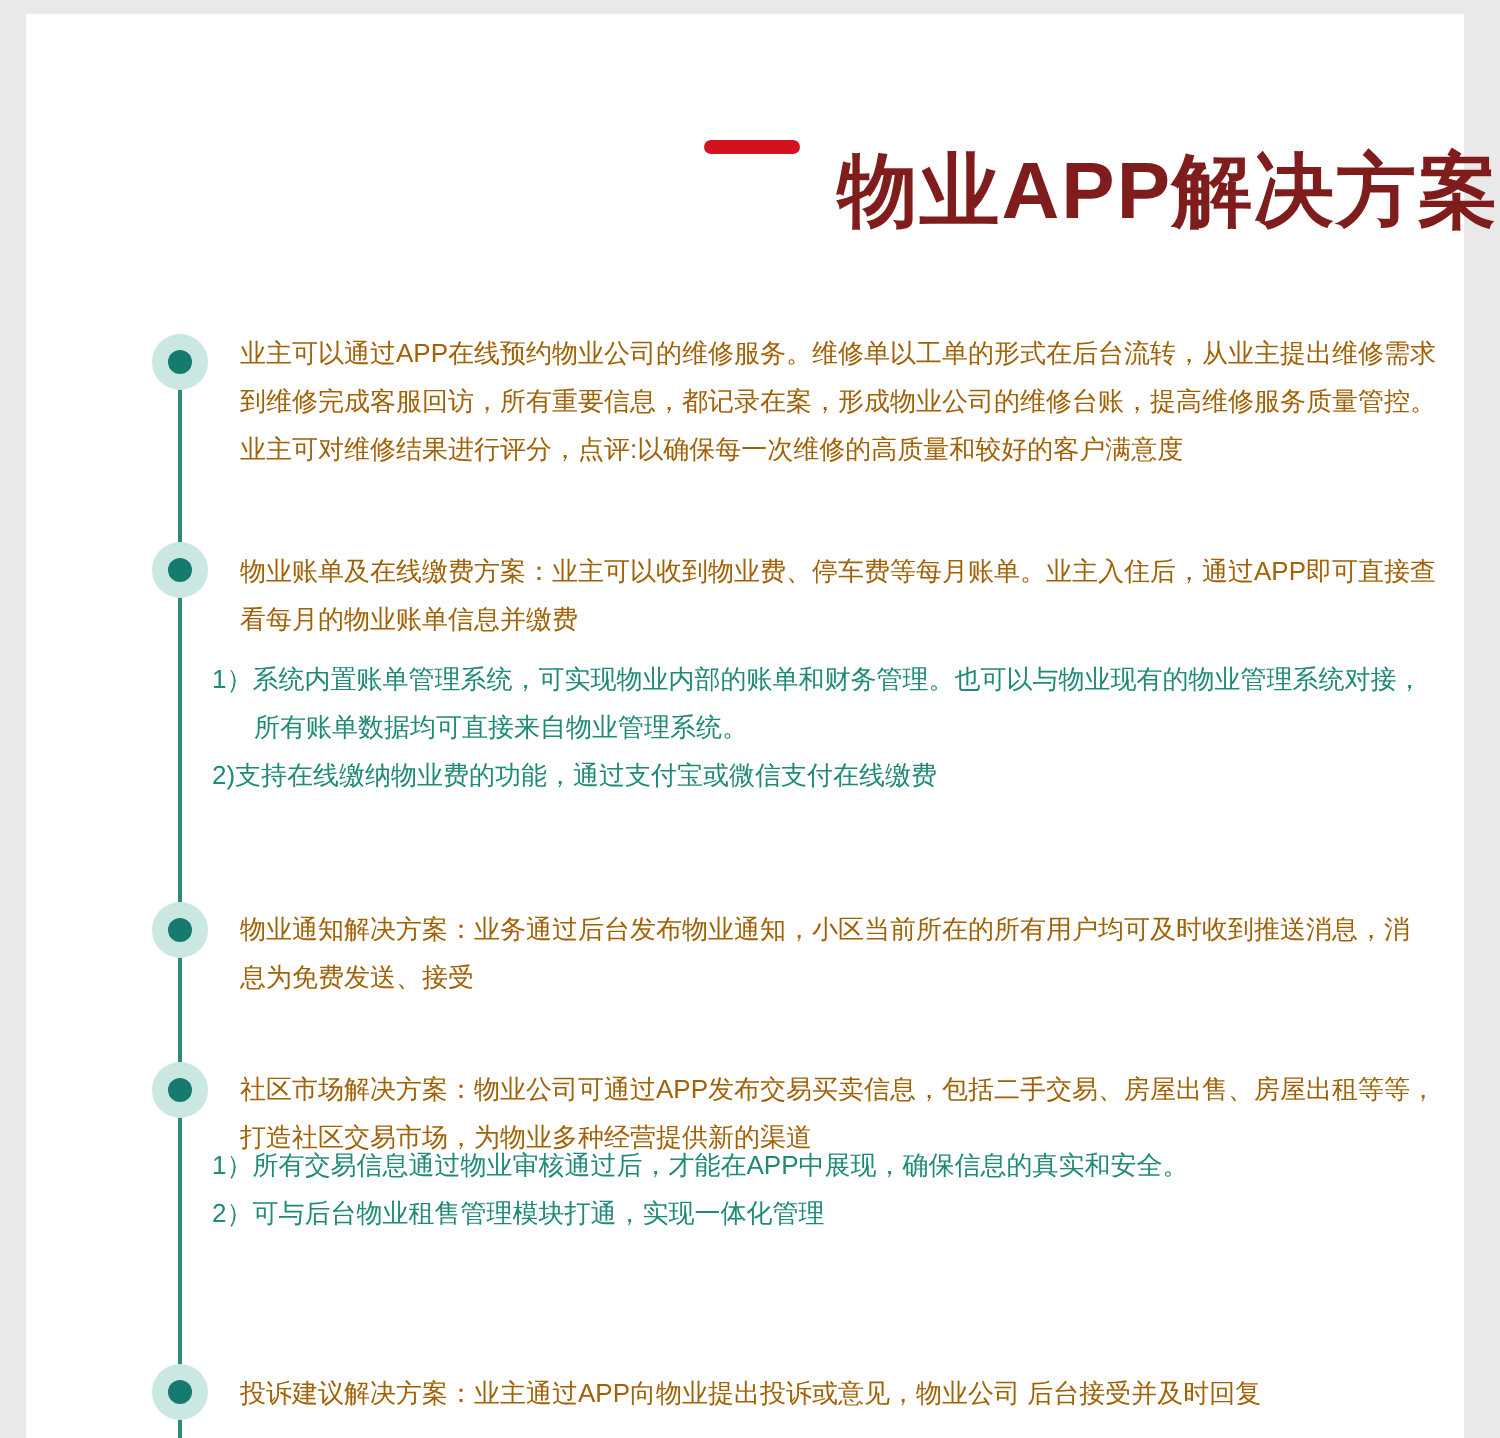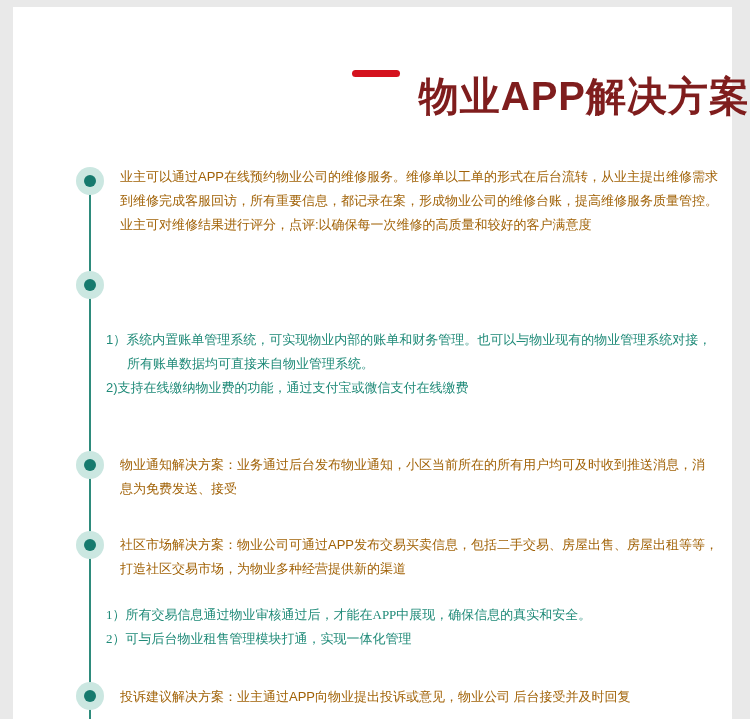--- a/index.html
+++ b/index.html
@@ -92,21 +92,21 @@
     color: #1f8a78;
     white-space: nowrap;
   }
   .notes-block .ln.indent { padding-left: 21px; }
 
   .blk-1 { top: 165px; }
   .blk-2 { top: 274px; }
   .blk-2n { top: 328px; }
   .blk-3 { top: 453px; }
   .blk-4 { top: 533px; }
-  .blk-4n { top: 603px; font-family: Liberation Serif, serif; }
+  .blk-4n { top: 571px; }
   .blk-5 { top: 685px; }
 </style>
 </head>
 <body>
 
 <div class="stage">
 
   <div class="card"></div>
 
   <div class="accent-pill"></div>
@@ -130,20 +130,24 @@
   <div class="tl-dot dot-5">
       <div class="core"></div>
     </div>
 
   <div class="txt-block blk-1">
     <div class="ln">业主可以通过APP在线预约物业公司的维修服务。维修单以工单的形式在后台流转，从业主提出维修需求</div>
     <div class="ln">到维修完成客服回访，所有重要信息，都记录在案，形成物业公司的维修台账，提高维修服务质量管控。</div>
     <div class="ln">业主可对维修结果进行评分，点评:以确保每一次维修的高质量和较好的客户满意度</div>
   </div>
 
+  <div class="txt-block blk-2">
+    <div class="ln">物业账单及在线缴费方案：业主可以收到物业费、停车费等每月账单。业主入住后，通过APP即可直接查</div>
+    <div class="ln">看每月的物业账单信息并缴费</div>
+  </div>
 
   <div class="notes-block blk-2n">
     <div class="ln">1）系统内置账单管理系统，可实现物业内部的账单和财务管理。也可以与物业现有的物业管理系统对接，</div>
     <div class="ln indent">所有账单数据均可直接来自物业管理系统。</div>
     <div class="ln">2)支持在线缴纳物业费的功能，通过支付宝或微信支付在线缴费</div>
   </div>
 
   <div class="txt-block blk-3">
     <div class="ln">物业通知解决方案：业务通过后台发布物业通知，小区当前所在的所有用户均可及时收到推送消息，消</div>
     <div class="ln">息为免费发送、接受</div>

